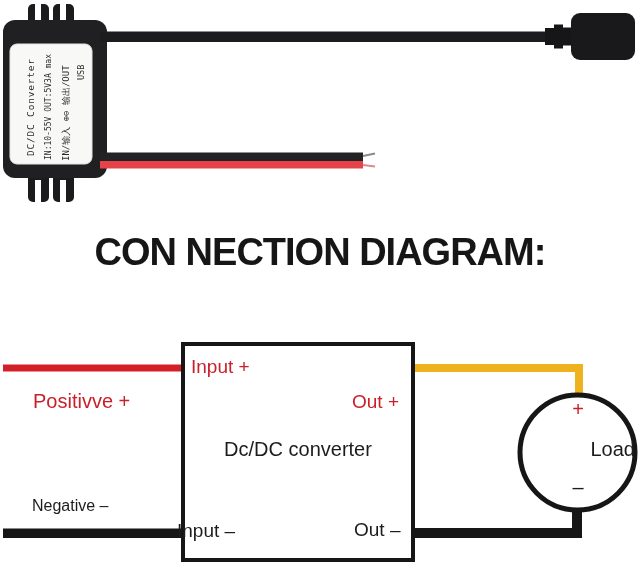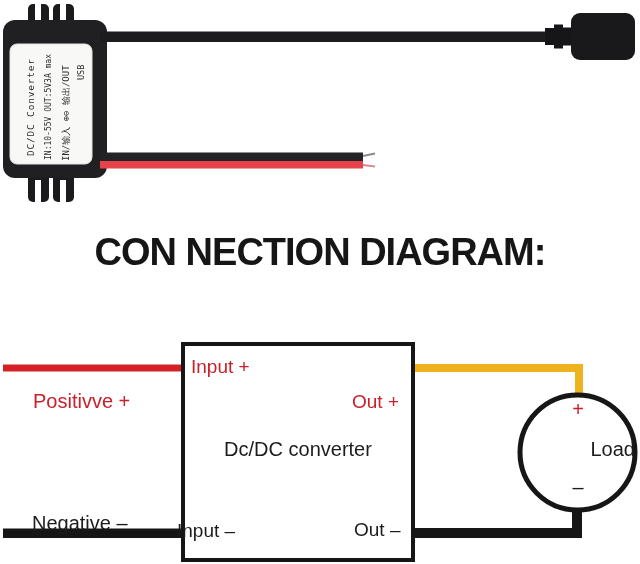--- a/index.html
+++ b/index.html
@@ -21,21 +21,21 @@
     position:absolute; font-size:19px; font-weight:400; color:#1c1c1c;
     white-space:nowrap; line-height:23px;
   }
   .red { color:#c9202a; }
 
   .lbl-input-plus  { left:191px; top:355px; }
   .lbl-out-plus    { left:352px; top:372px;margin-top:18px; }
   .lbl-input-minus { left:177px; top:519px; }
   .lbl-out-minus   { left:354px; top:518px; }
   .lbl-positive    { left:33px;  top:390px; font-size:20px; }
-  .lbl-negative    { left:32px;  top:512px; font-size:20px; }
+  .lbl-negative    { left:32px;  top:494px; font-size:16px; }
   .lbl-converter   { left:183px; top:438px; width:230px; text-align:center; font-size:20px; }
   .lbl-load        { left:520px; top:438px; width:115px; text-align:right; font-size:20px; }
   .lbl-load-plus   { left:569px; top:398px; width:18px; text-align:center; font-size:20px; }
   .lbl-load-minus  { left:569px; top:476px; width:18px; text-align:center; font-size:20px; }
 
   .device-label-text {
     font-family:"DejaVu Sans Mono", monospace;
     fill:#2b2b2b;
   }
 </style>

